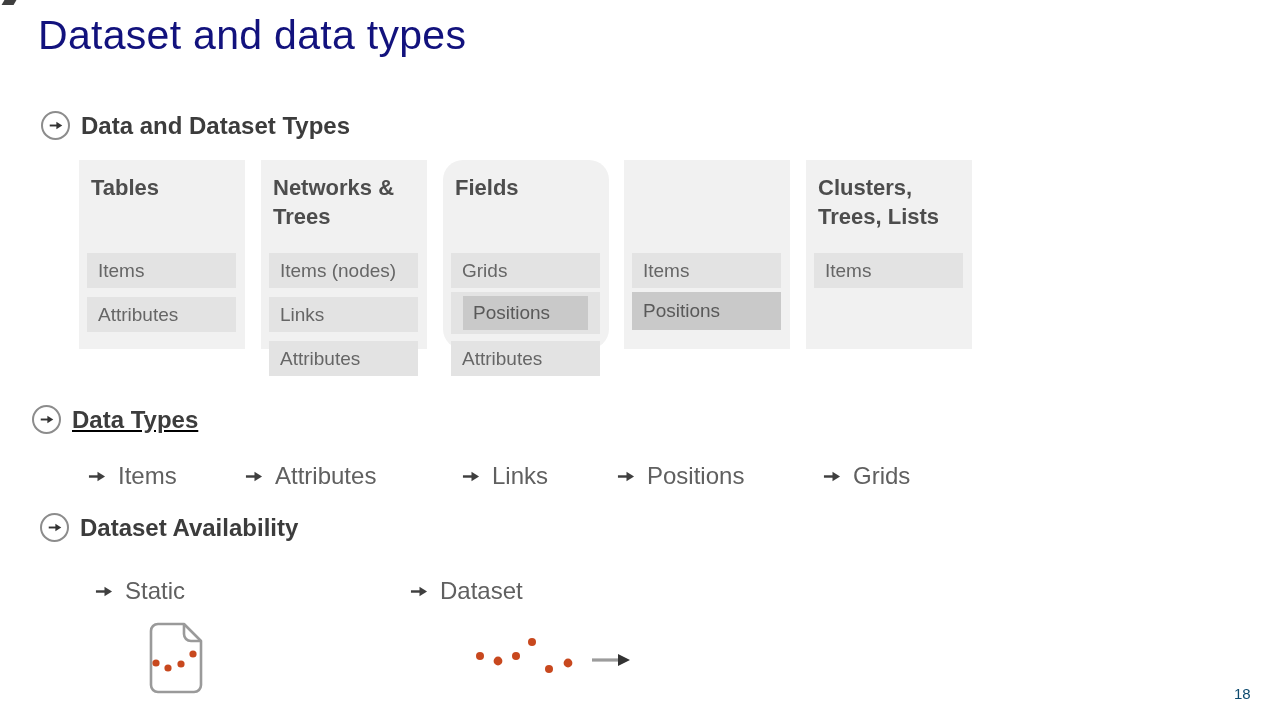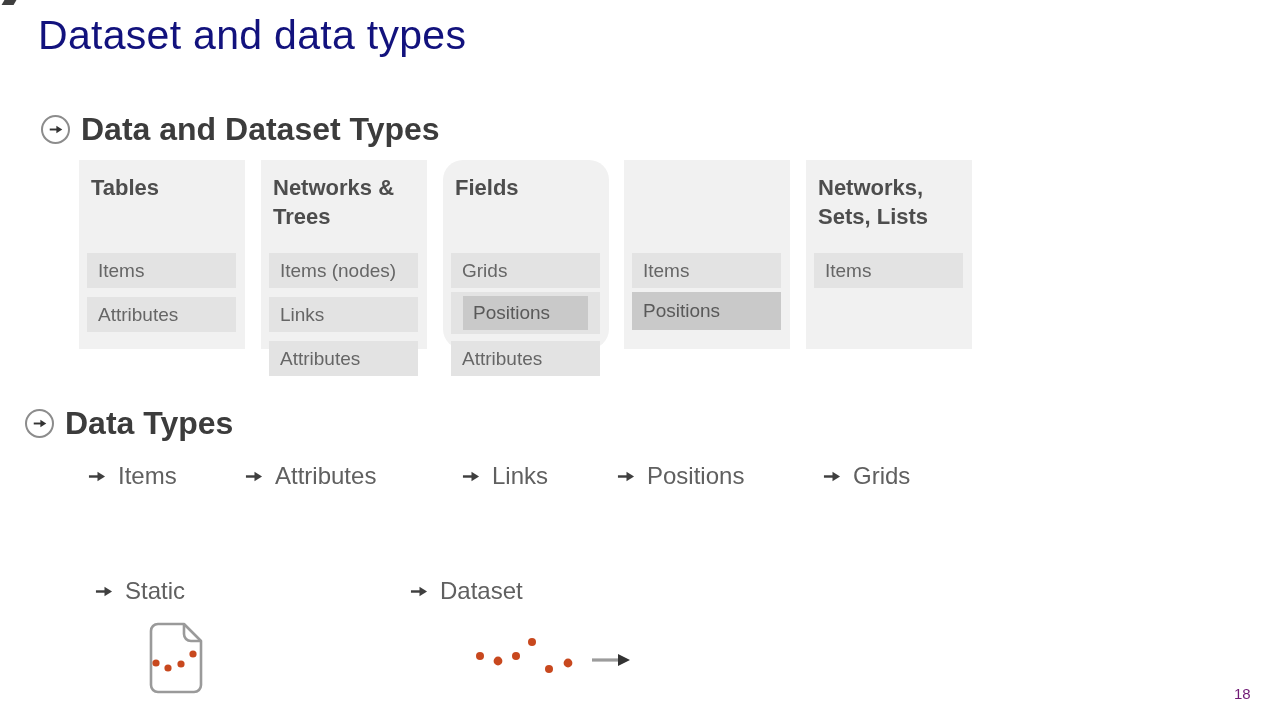--- a/index.html
+++ b/index.html
@@ -21,23 +21,23 @@
     font-size:41px;font-weight:400;letter-spacing:.3px;
     color:#12127d;
   }
 
   
   .section-heading{position:absolute;display:flex;align-items:center;gap:11px;}
   .bullet-circle{
     width:25px;height:25px;border:2.5px solid #8c8c8c;border-radius:50%;
     display:flex;align-items:center;justify-content:center;flex:0 0 auto;
   }
-  .section-heading .h-label{font-size:32px;font-weight:700;color:#3c3c3c;white-space:nowrap;}
+  .section-heading .h-label{font-size:24px;font-weight:700;color:#3c3c3c;white-space:nowrap;}
   #sec1-heading{left:41px;top:111px;}
-  #sec2-heading{left:25px;top:405px;}
+  #sec2-heading{left:32px;top:405px;text-decoration:underline;}
   #sec3-heading{left:40px;top:513px;}
 
   
   .col{
     position:absolute;top:160px;width:166px;height:189px;
     background:#f1f1f1;box-sizing:border-box;
   }
   #col-0{left:79px;} #col-1{left:261px;} #col-2{left:443px;border-radius:20px;}
   #col-3{left:624px;} #col-4{left:806px;}
   .col-title{
@@ -74,21 +74,21 @@
 
   .arrow-glyph{flex:0 0 auto;display:block;}
 
   
   .pictogram{position:absolute;}
   #static-icon{left:143px;top:621px;}
   #dynamic-icon{left:468px;top:632px;}
 
   .page-number{
     position:absolute;left:1234px;top:685px;
-    font-size:15px;color:#701a75;
+    font-size:15px;color:#0c4a6e;
   }
 </style>
 </head>
 <body>
 
 <div class="slide">
 
   <div class="artifact"></div>
 
   <div class="title">Dataset and data types</div>
@@ -132,21 +132,21 @@
   </div>
 
   <div class="col" id="col-3">
     <div class="bars">
       <div class="bar tight">Items</div>
       <div class="bar dark">Positions</div>
     </div>
   </div>
 
   <div class="col" id="col-4">
-    <div class="col-title">Networks, Sets, Lists</div>
+    <div class="col-title">Clusters, Trees, Lists</div>
     <div class="bars">
       <div class="bar">Items</div>
     </div>
   </div>
 
   <div class="section-heading" id="sec2-heading">
     <span class="bullet-circle">
       <svg width="14" height="11" viewBox="0 0 19 13" class="arrow-glyph">
         <path d="M1 6.5 H12" stroke="#333" stroke-width="2.6" fill="none"></path>
         <polygon points="10,1.5 18,6.5 10,11.5" fill="#333"></polygon>
@@ -184,20 +184,29 @@
     <span>Positions</span>
   </div>
   <div class="arrow-item row-datatypes" id="dt-4">
     <svg width="18" height="13" viewBox="0 0 19 13" class="arrow-glyph">
       <path d="M1 6.5 H12" stroke="#3f3f3f" stroke-width="2.6" fill="none"></path>
       <polygon points="10,1.5 18,6.5 10,11.5" fill="#3f3f3f"></polygon>
     </svg>
     <span>Grids</span>
   </div>
 
+  <div class="section-heading" id="sec3-heading">
+    <span class="bullet-circle">
+      <svg width="14" height="11" viewBox="0 0 19 13" class="arrow-glyph">
+        <path d="M1 6.5 H12" stroke="#333" stroke-width="2.6" fill="none"></path>
+        <polygon points="10,1.5 18,6.5 10,11.5" fill="#333"></polygon>
+      </svg>
+    </span>
+    <span class="h-label">Dataset Availability</span>
+  </div>
 
   <div class="arrow-item row-availability" id="av-0">
     <svg width="18" height="13" viewBox="0 0 19 13" class="arrow-glyph">
       <path d="M1 6.5 H12" stroke="#3f3f3f" stroke-width="2.6" fill="none"></path>
       <polygon points="10,1.5 18,6.5 10,11.5" fill="#3f3f3f"></polygon>
     </svg>
     <span>Static</span>
   </div>
   <div class="arrow-item row-availability" id="av-1">
     <svg width="18" height="13" viewBox="0 0 19 13" class="arrow-glyph">

